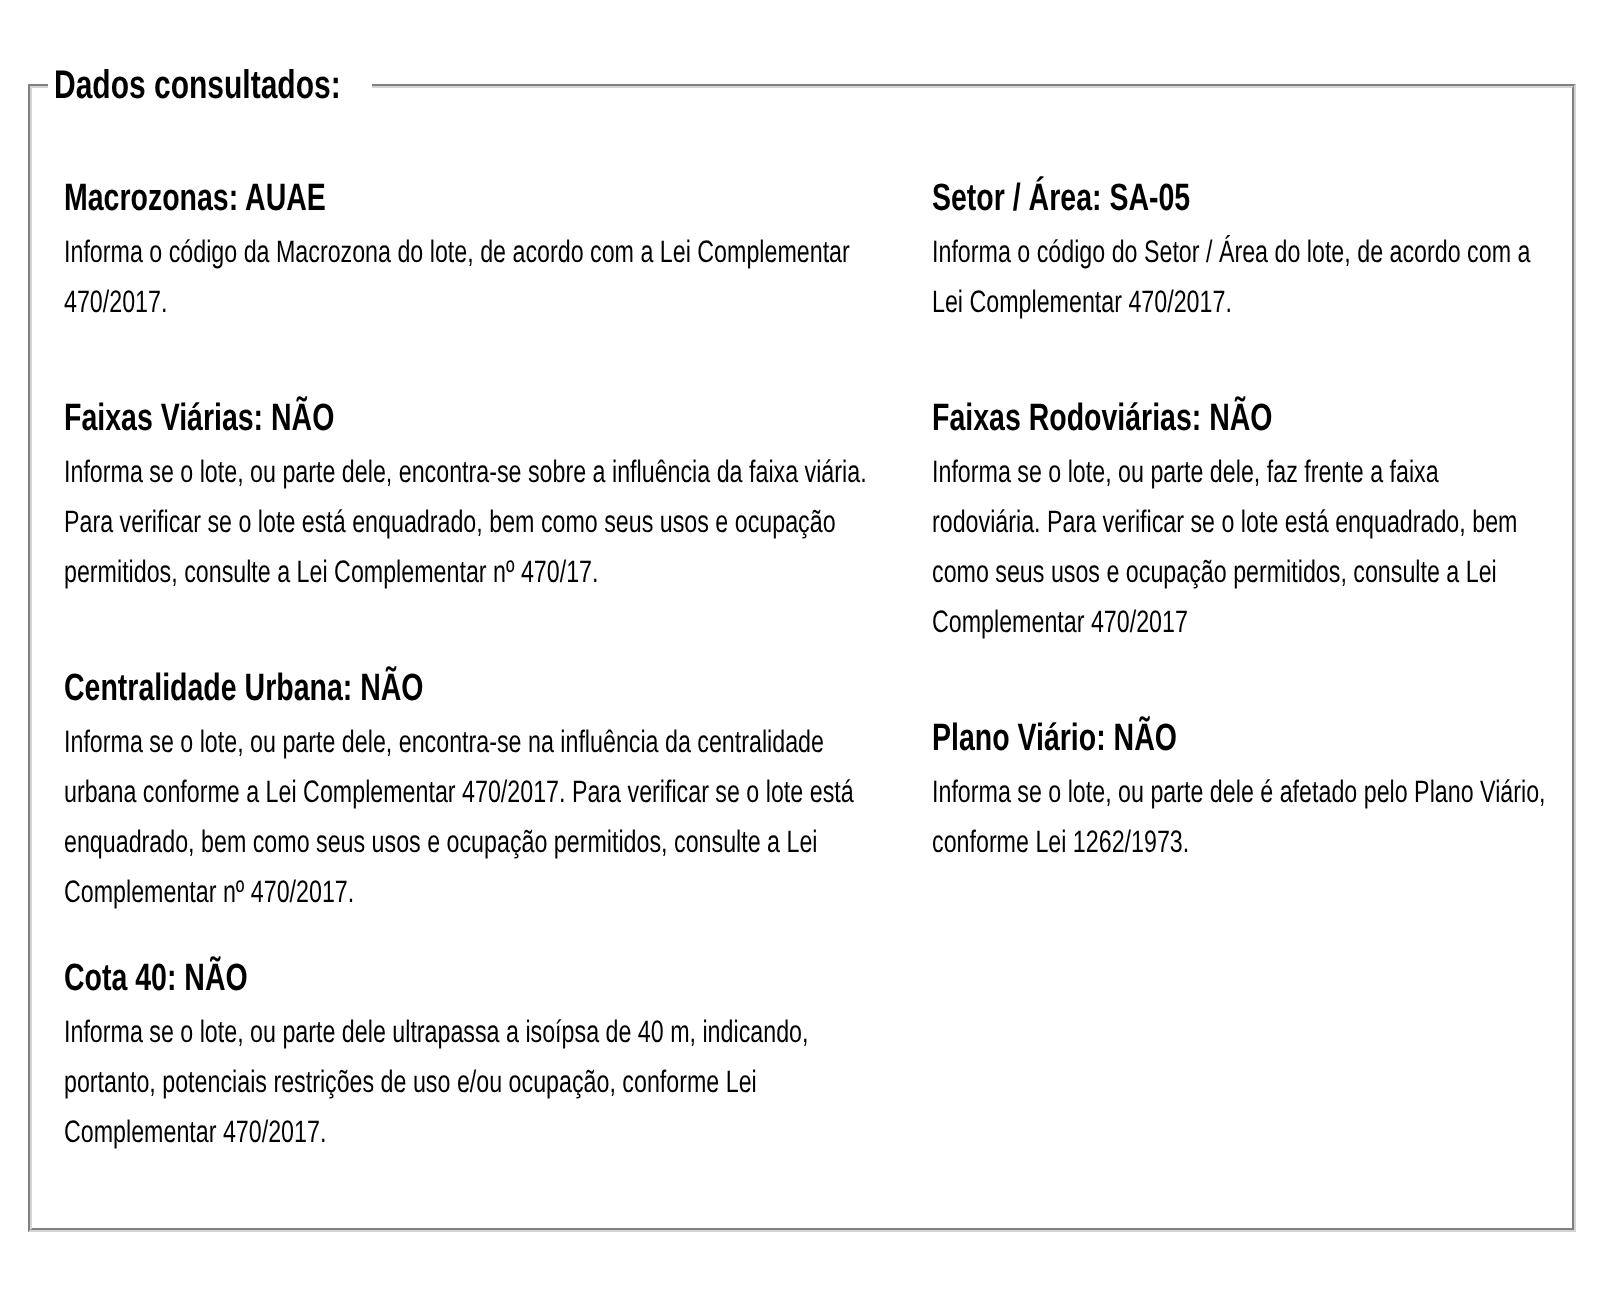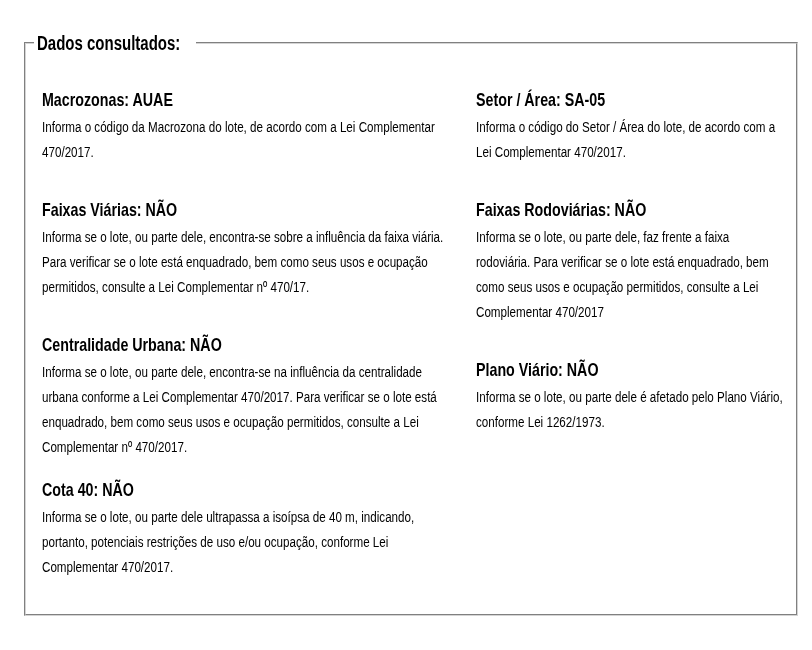--- a/index.html
+++ b/index.html
@@ -14,21 +14,21 @@
   }
   .stage {
     position: relative;
     width: 812px;
     height: 650px;
     background: #ffffff;
   }
   
   .panel {
     position: absolute;
-    left: 24px;
+    left: 14px;
     top: 42px;
     width: 770px;
     height: 570px;
     border: 2px groove #d4d4d4;
     background: #ffffff;
   }
   .legend {
     position: absolute;
     top: -14px;
     left: 8px;

